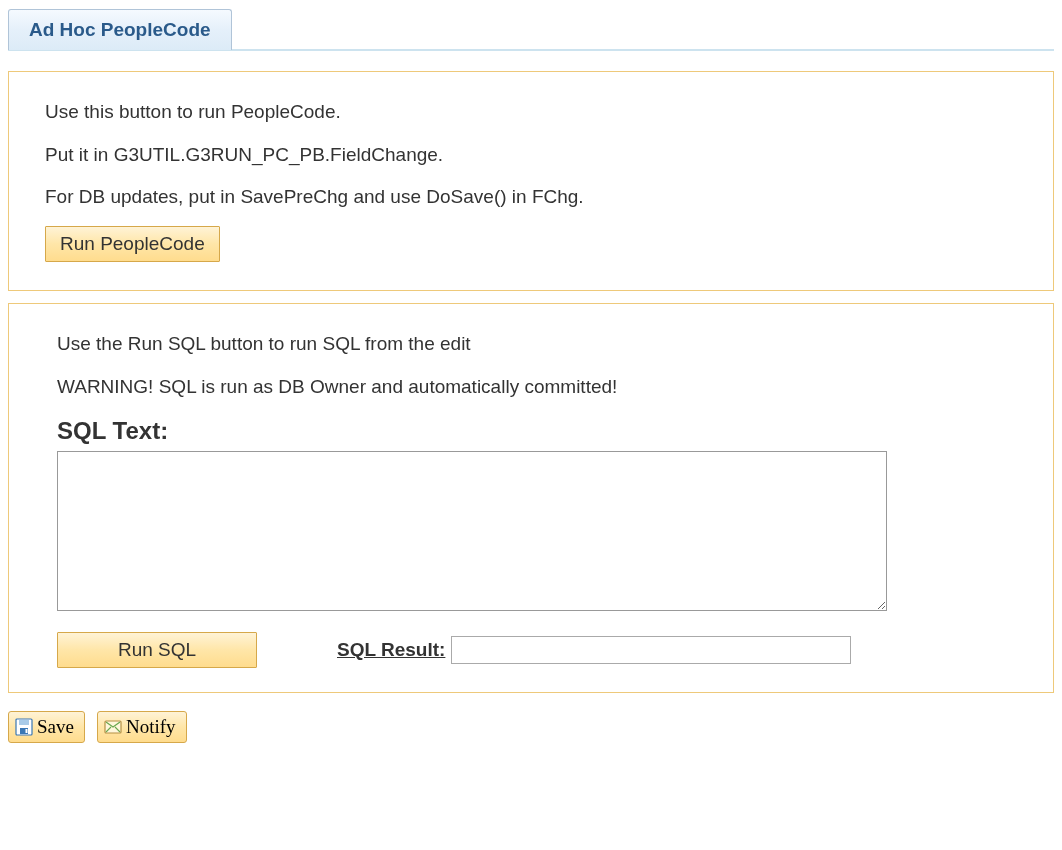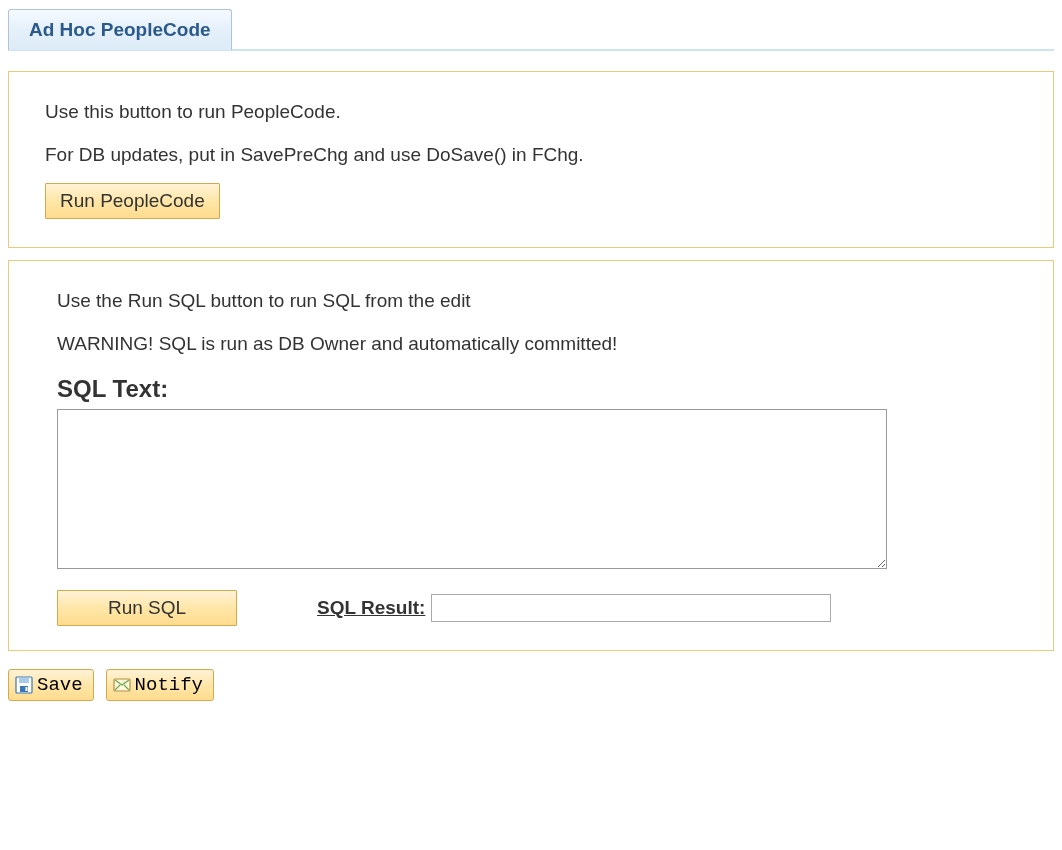--- a/index.html
+++ b/index.html
@@ -52,21 +52,21 @@
       padding: 6px 14px;
       font-size: 19px;
       color: #333;
       cursor: pointer;
       font-family: inherit;
     }
     .pc-btn {
       display: inline-block;
     }
     .sql-btn {
-      width: 180px;
+      width: 200px;
       text-align: center;
     }
     .sql-label {
       font-weight: bold;
       font-size: 24px;
       margin-bottom: 6px;
       display: block;
     }
     .sql-textarea {
       width: 830px;
@@ -110,21 +110,21 @@
       background: linear-gradient(to bottom, #fff3d6 0%, #ffe6a8 50%, #ffdc8e 100%);
       border: 1px solid #d6a84a;
       border-radius: 3px;
       padding: 4px 10px 4px 6px;
       font-size: 19px;
       color: #000;
       cursor: pointer;
       display: inline-flex;
       align-items: center;
       gap: 4px;
-      font-family: Liberation Mono, monospace;
+      font-family: Liberation Serif, serif;
     }
     .icon-box {
       display: inline-flex;
       align-items: center;
       justify-content: center;
       width: 18px;
       height: 18px;
     }
     .group-box-2 {
       padding: 28px 48px 24px 48px;
@@ -132,20 +132,21 @@
   </style>
 </head>
 <body>
 
 <div class="tab-container">
   <div class="tab">Ad Hoc PeopleCode</div>
 </div>
 
 <div class="group-box">
   <div class="instr-text">Use this button to run PeopleCode.</div>
+  <div class="instr-text">Put it in G3UTIL.G3RUN_PC_PB.FieldChange.</div>
   <div class="instr-text" style="margin-bottom:16px;">For DB updates, put in SavePreChg and use DoSave() in FChg.</div>
   <button type="button" class="pc-btn">Run PeopleCode</button>
 </div>
 
 <div class="group-box group-box-2">
   <div class="instr-text" style="margin-bottom:18px;">Use the Run SQL button to run SQL from the edit</div>
   <div class="instr-text">WARNING! SQL is run as DB Owner and automatically committed!</div>
   <label class="sql-label" for="sql-text">SQL Text:</label>
   <textarea id="sql-text" class="sql-textarea" style=""></textarea>
   <div class="sql-run-row">

